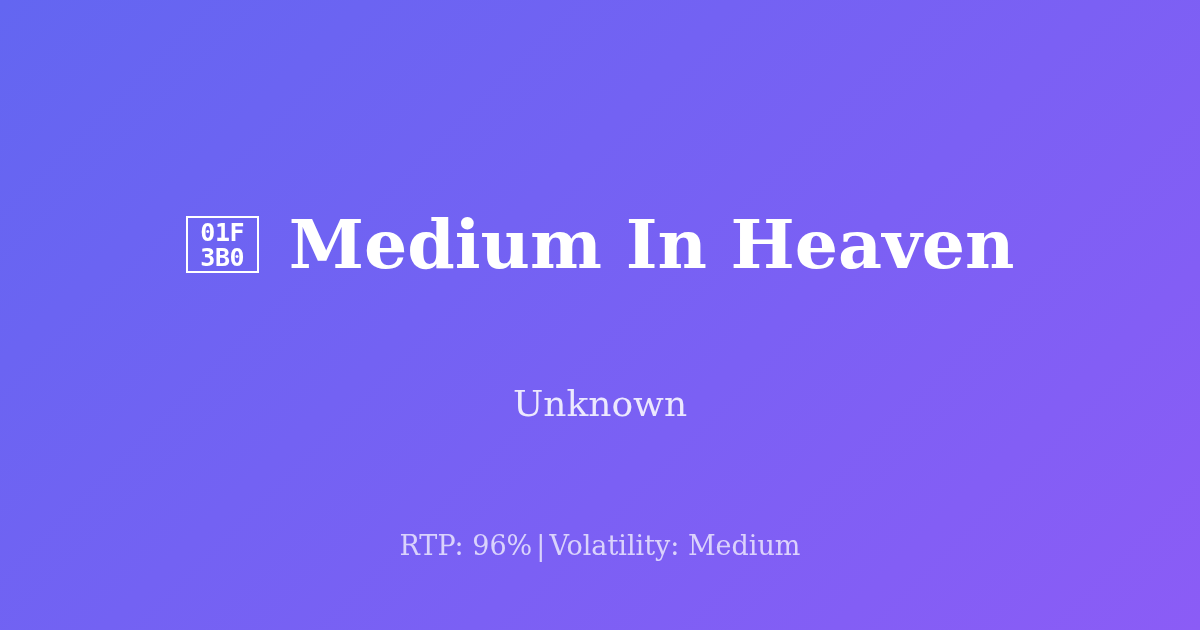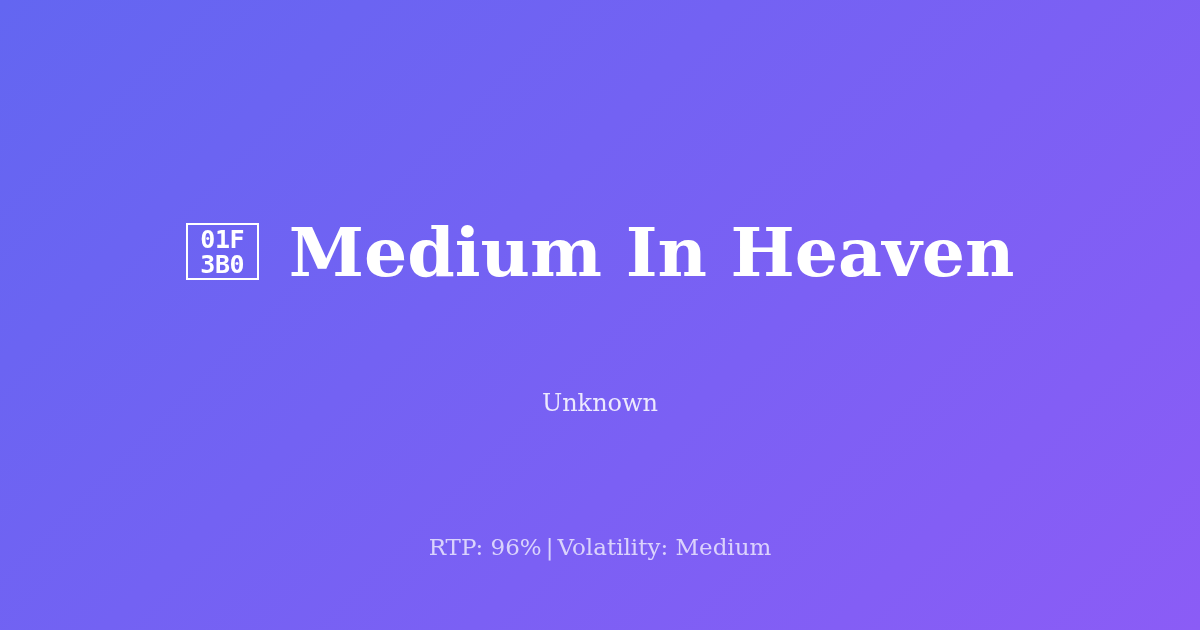--- a/index.html
+++ b/index.html
@@ -66,36 +66,36 @@
     line-height: 1.06;
     letter-spacing: 0px;
     white-space: nowrap;
     text-align: center;
   }
 
   
   #provider-name {
     margin-top: 56px;
     color: rgba(255, 255, 255, 0.86);
-    font-size: 24px;
+    font-size: 36px;
     font-weight: 400;
     line-height: 1.2;
     text-align: center;
     white-space: nowrap;
   }
 
   
   #game-stats {
     position: absolute;
     left: 0;
     right: 0;
     bottom: 68px;
     text-align: center;
     color: rgba(255, 255, 255, 0.72);
-    font-size: 23px;
+    font-size: 27px;
     font-weight: 400;
     line-height: 1.2;
     white-space: nowrap;
   }
 
   #game-stats .stat-separator {
     padding: 0 4px;
   }
 </style>
 </head>

